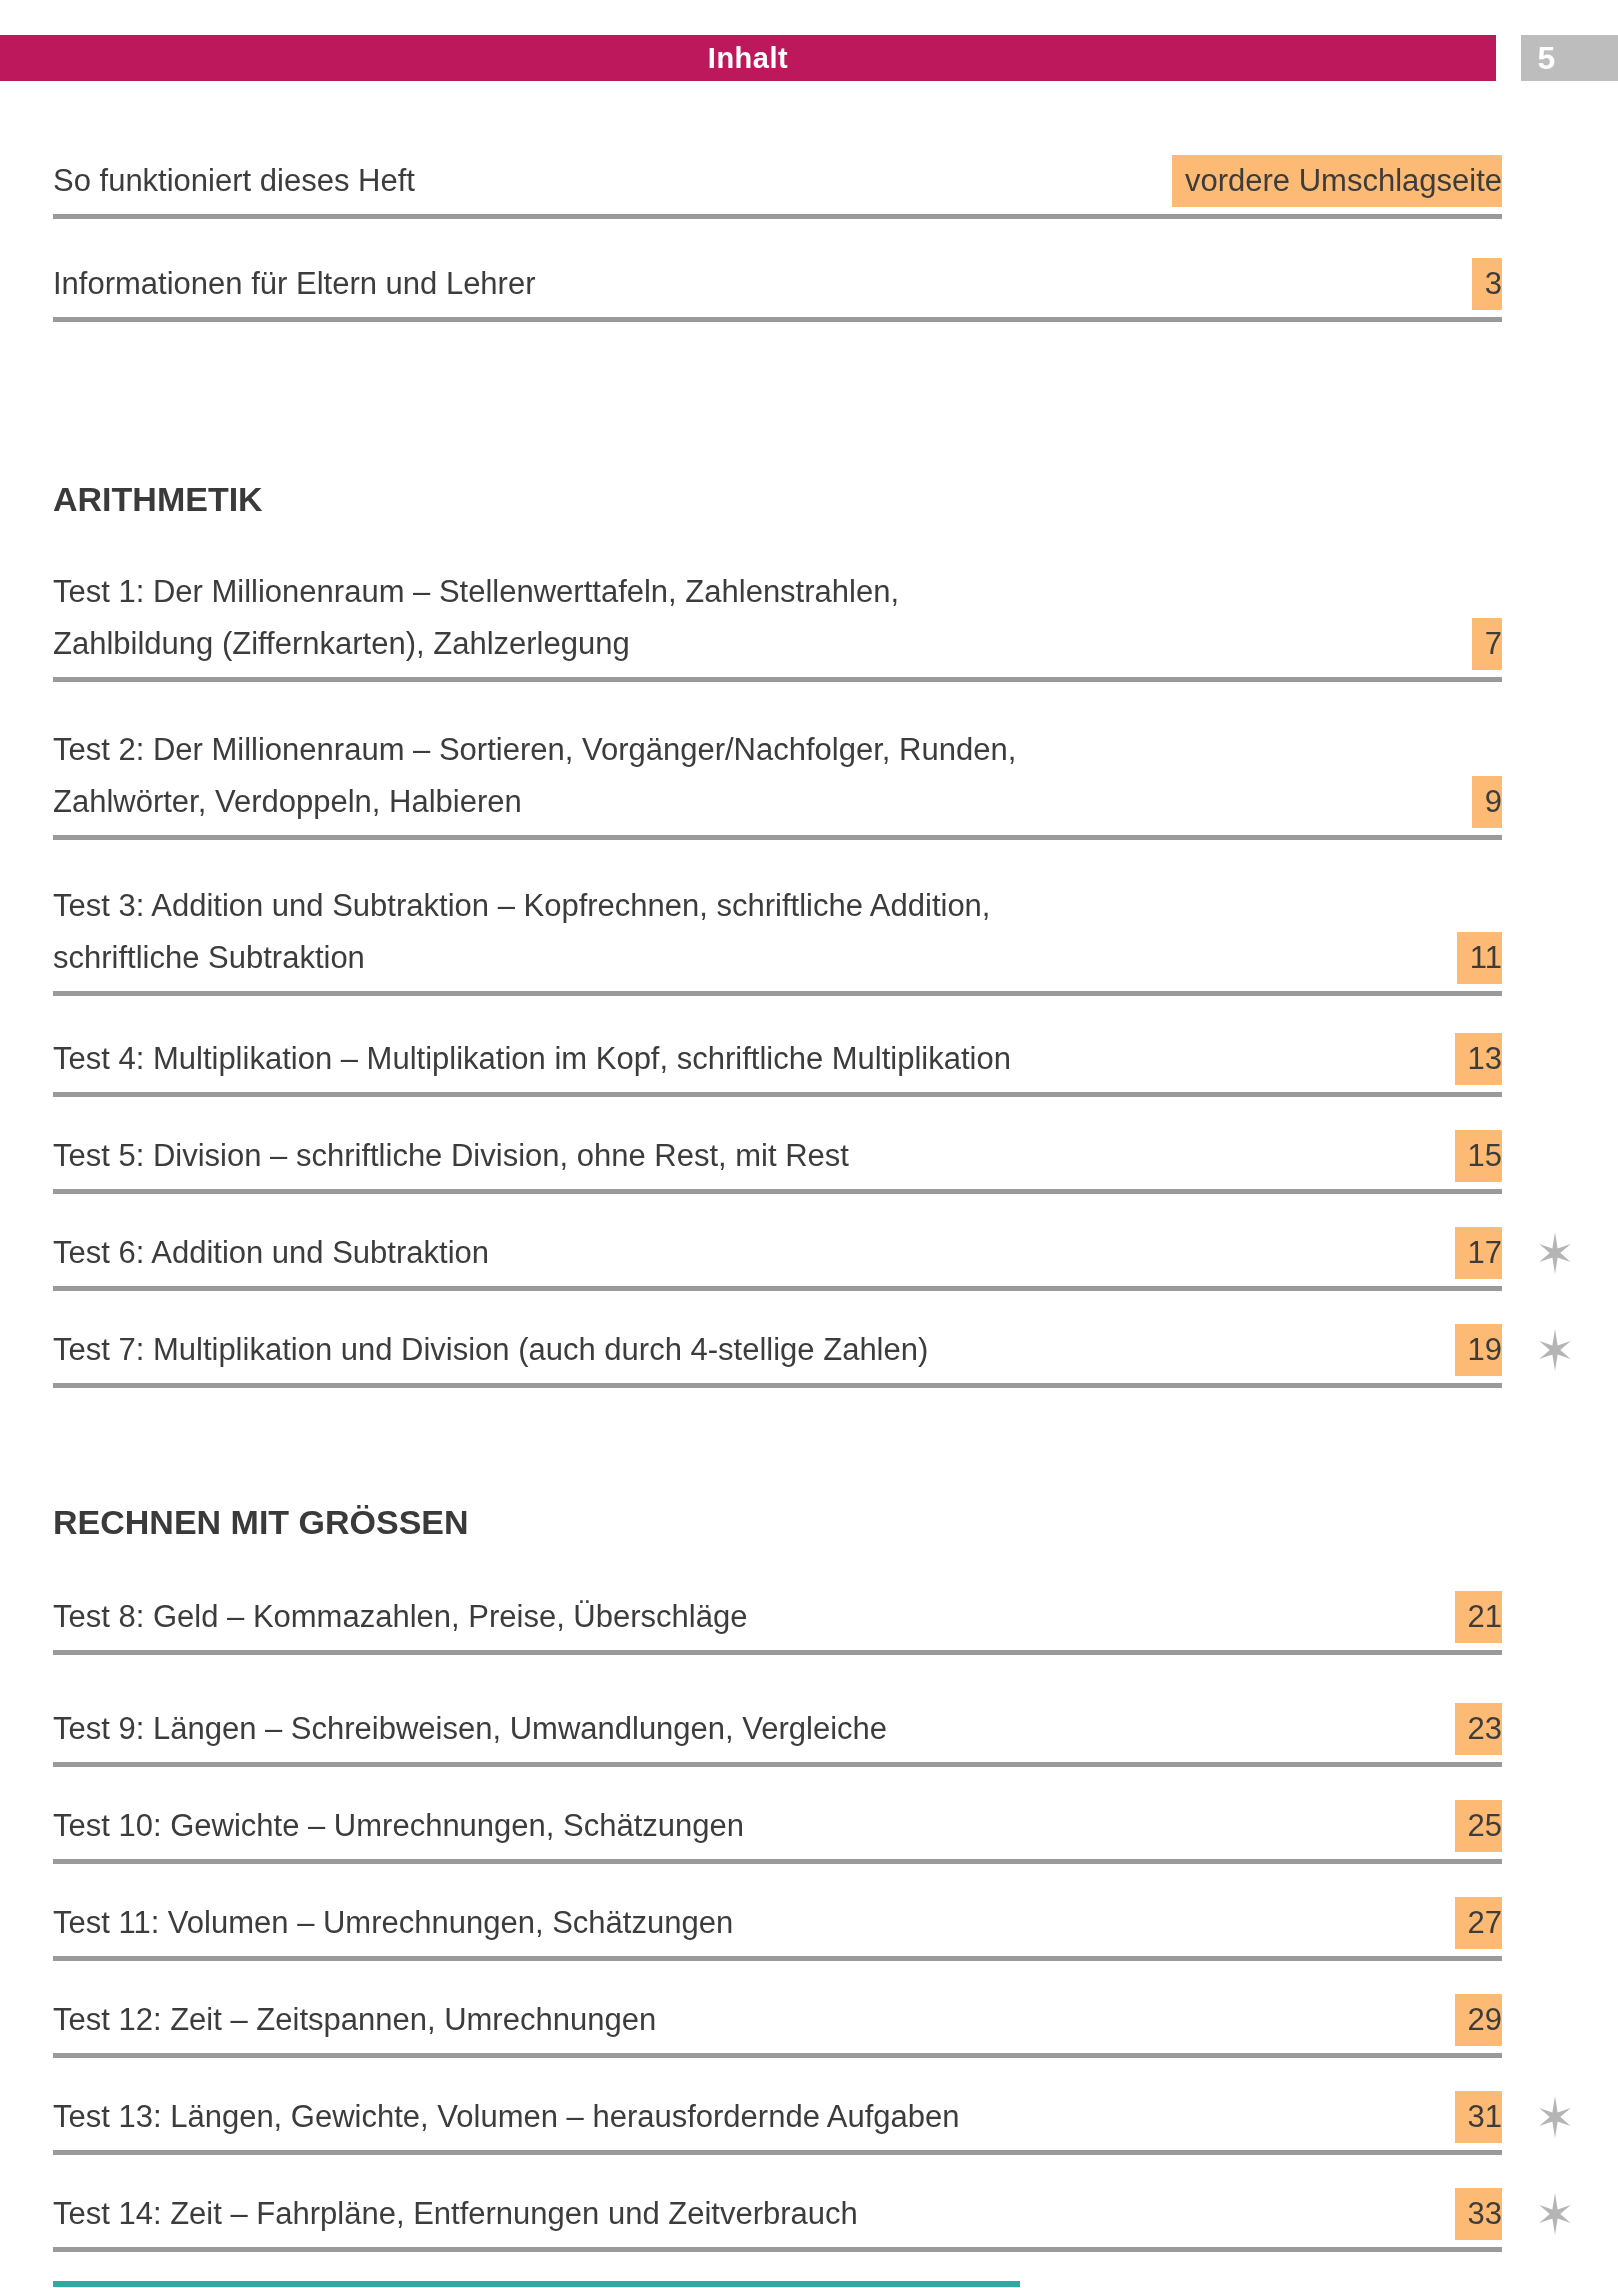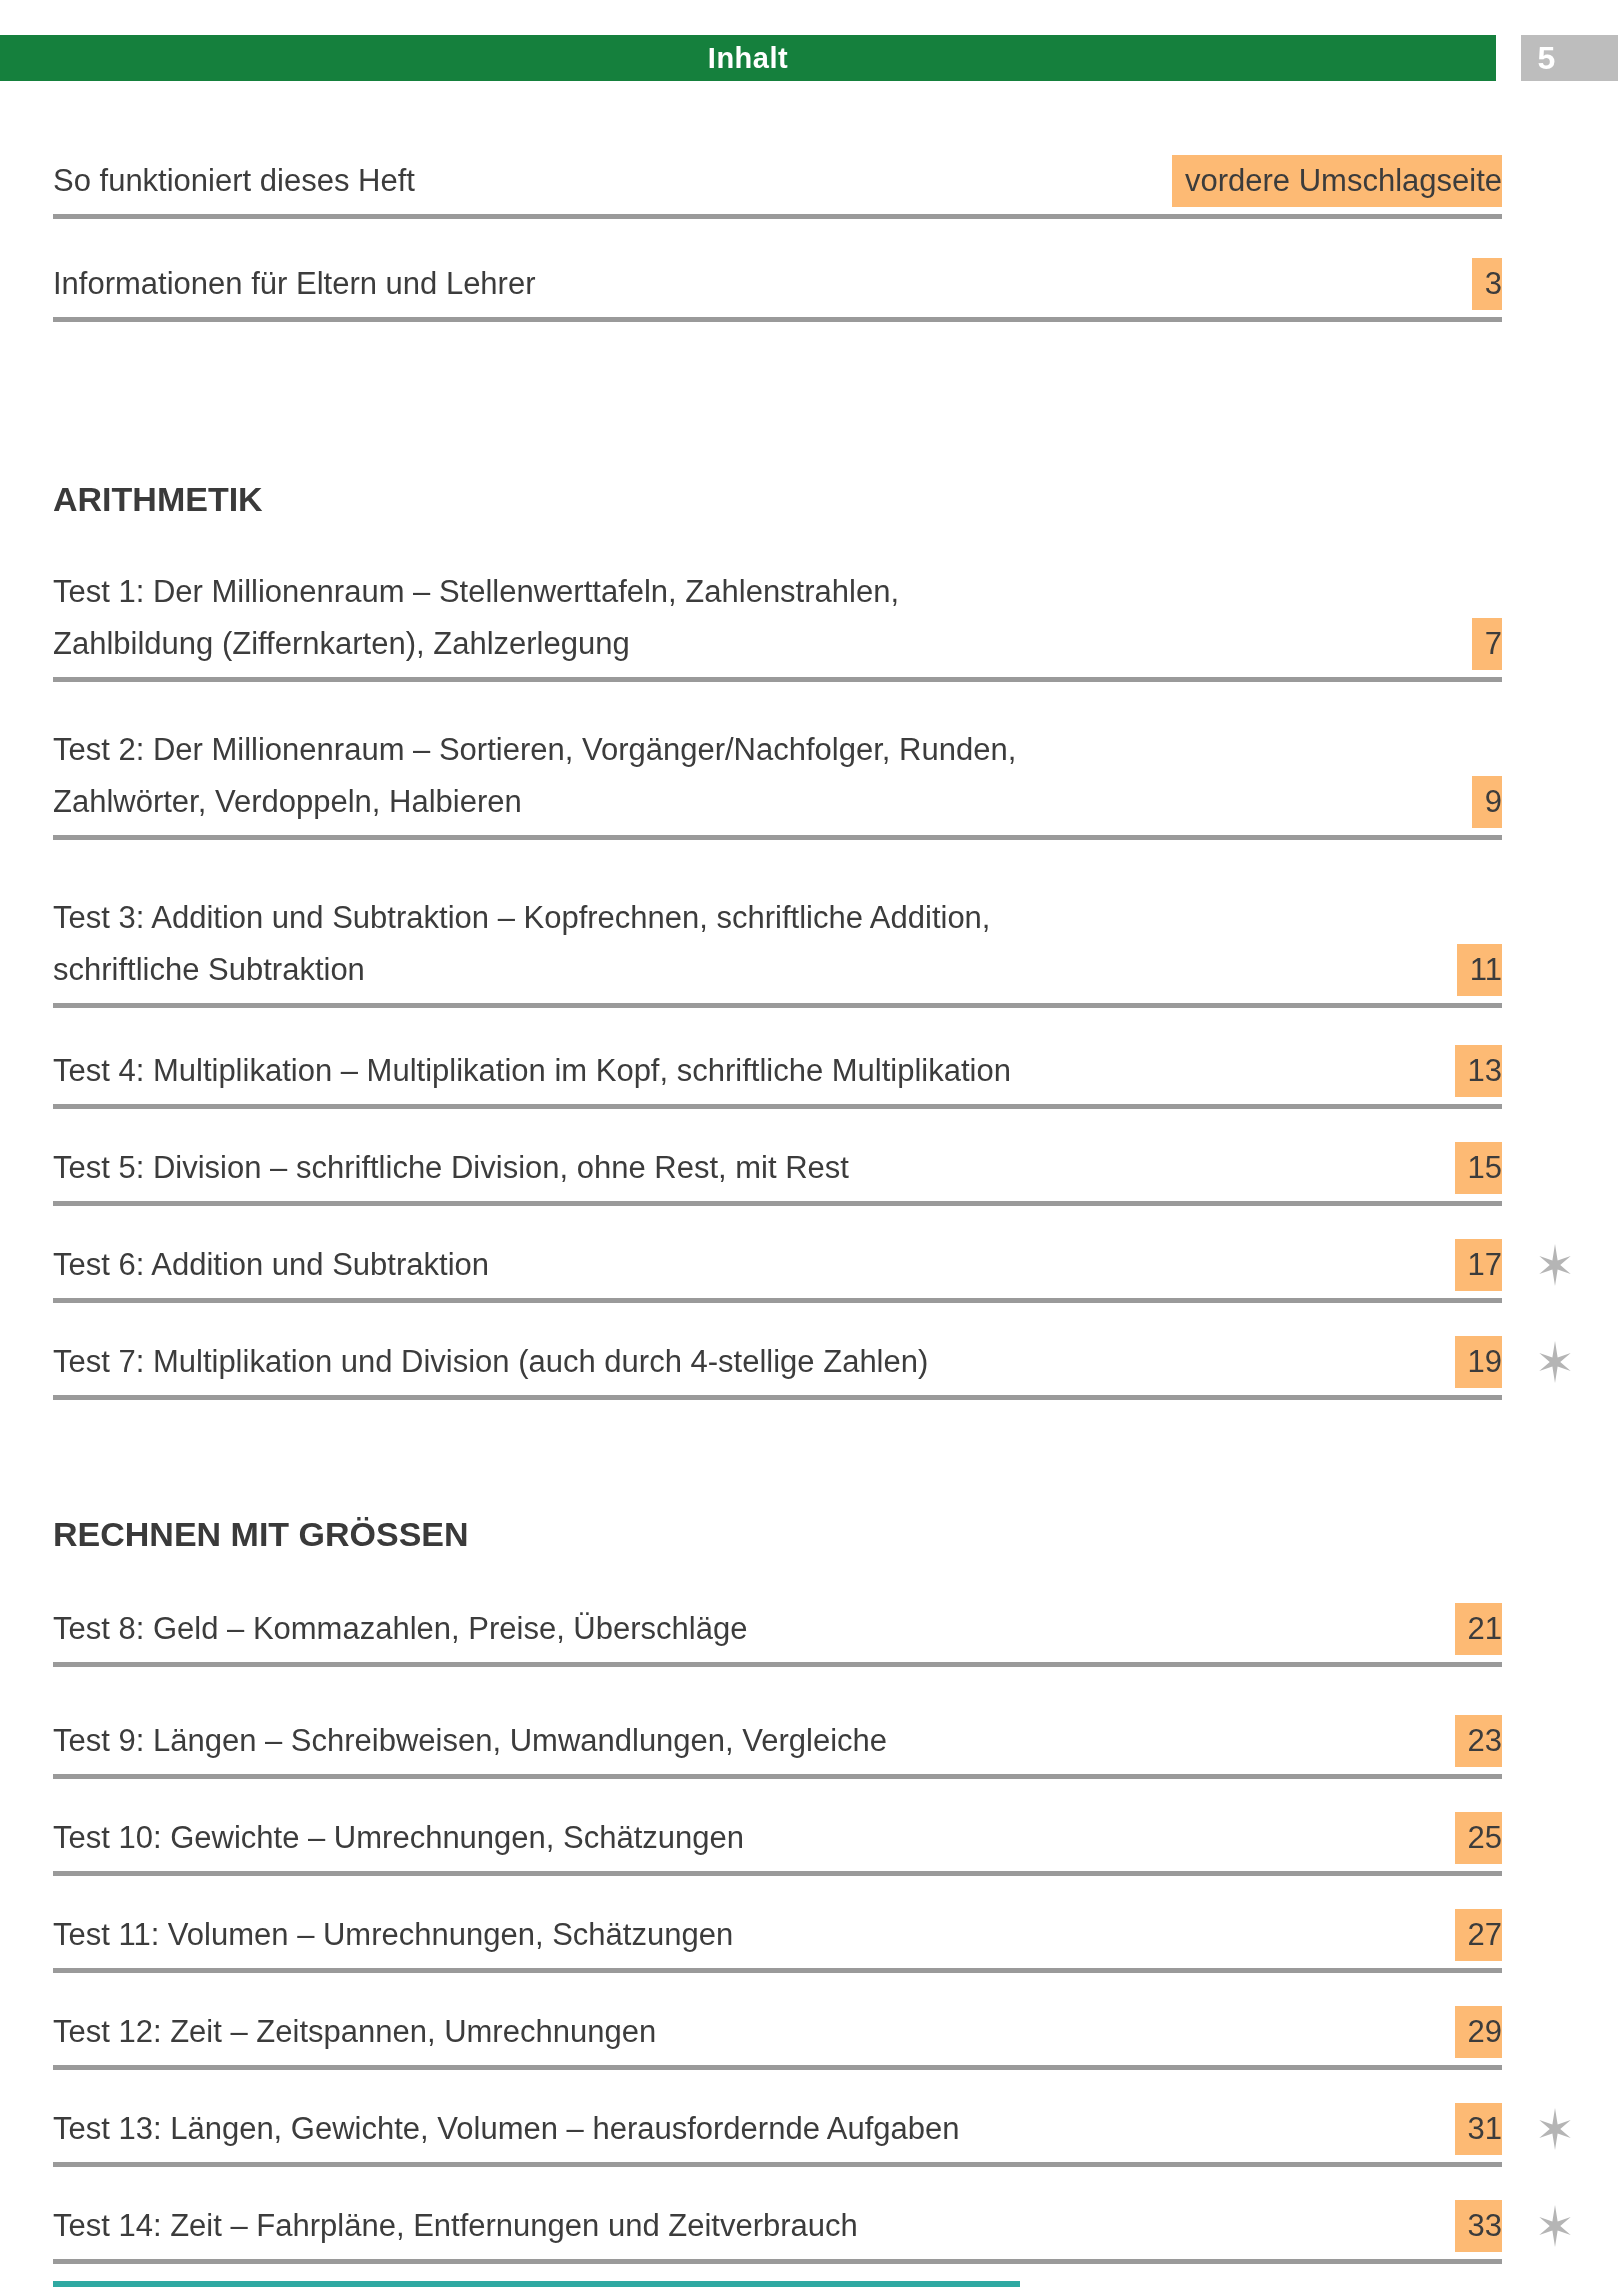--- a/index.html
+++ b/index.html
@@ -8,21 +8,21 @@
     width:1619px; height:2289px;
     background:#ffffff;
     font-family:"Liberation Sans", sans-serif;
     overflow:hidden;
     margin:0 auto;
   }
   
   .header-bar {
     position:absolute; left:0; top:35px;
     width:1496px; height:46px;
-    background:#15803d;
+    background:#be185d;
     display:flex; align-items:center; justify-content:center;
   }
   .header-title {
     color:#ffffff; font-size:29px; font-weight:bold; letter-spacing:0.5px;
   }
   .page-badge {
     position:absolute; left:1521px; top:35px;
     width:98px; height:46px;
     background:#bdbdbd;
     display:flex; align-items:center;
@@ -103,21 +103,21 @@
   </div>
       <div class="entry" style="margin-top: 42px;">
     <div class="entry-lines">
           <div class="entry-line">Test 2: Der Millionenraum – Sortieren, Vorgänger/Nachfolger, Runden,</div>
           <div class="entry-line">Zahlwörter, Verdoppeln, Halbieren</div>
         </div>
     <span class="entry-page">9</span>
 
     <div class="entry-rule"></div>
   </div>
-      <div class="entry" style="margin-top: 52px;">
+      <div class="entry" style="margin-top: 40px;">
     <div class="entry-lines">
           <div class="entry-line">Test 3: Addition und Subtraktion – Kopfrechnen, schriftliche Addition,</div>
           <div class="entry-line">schriftliche Subtraktion</div>
         </div>
     <span class="entry-page">11</span>
 
     <div class="entry-rule"></div>
   </div>
       <div class="entry" style="margin-top: 37px;">
     <div class="entry-lines">

